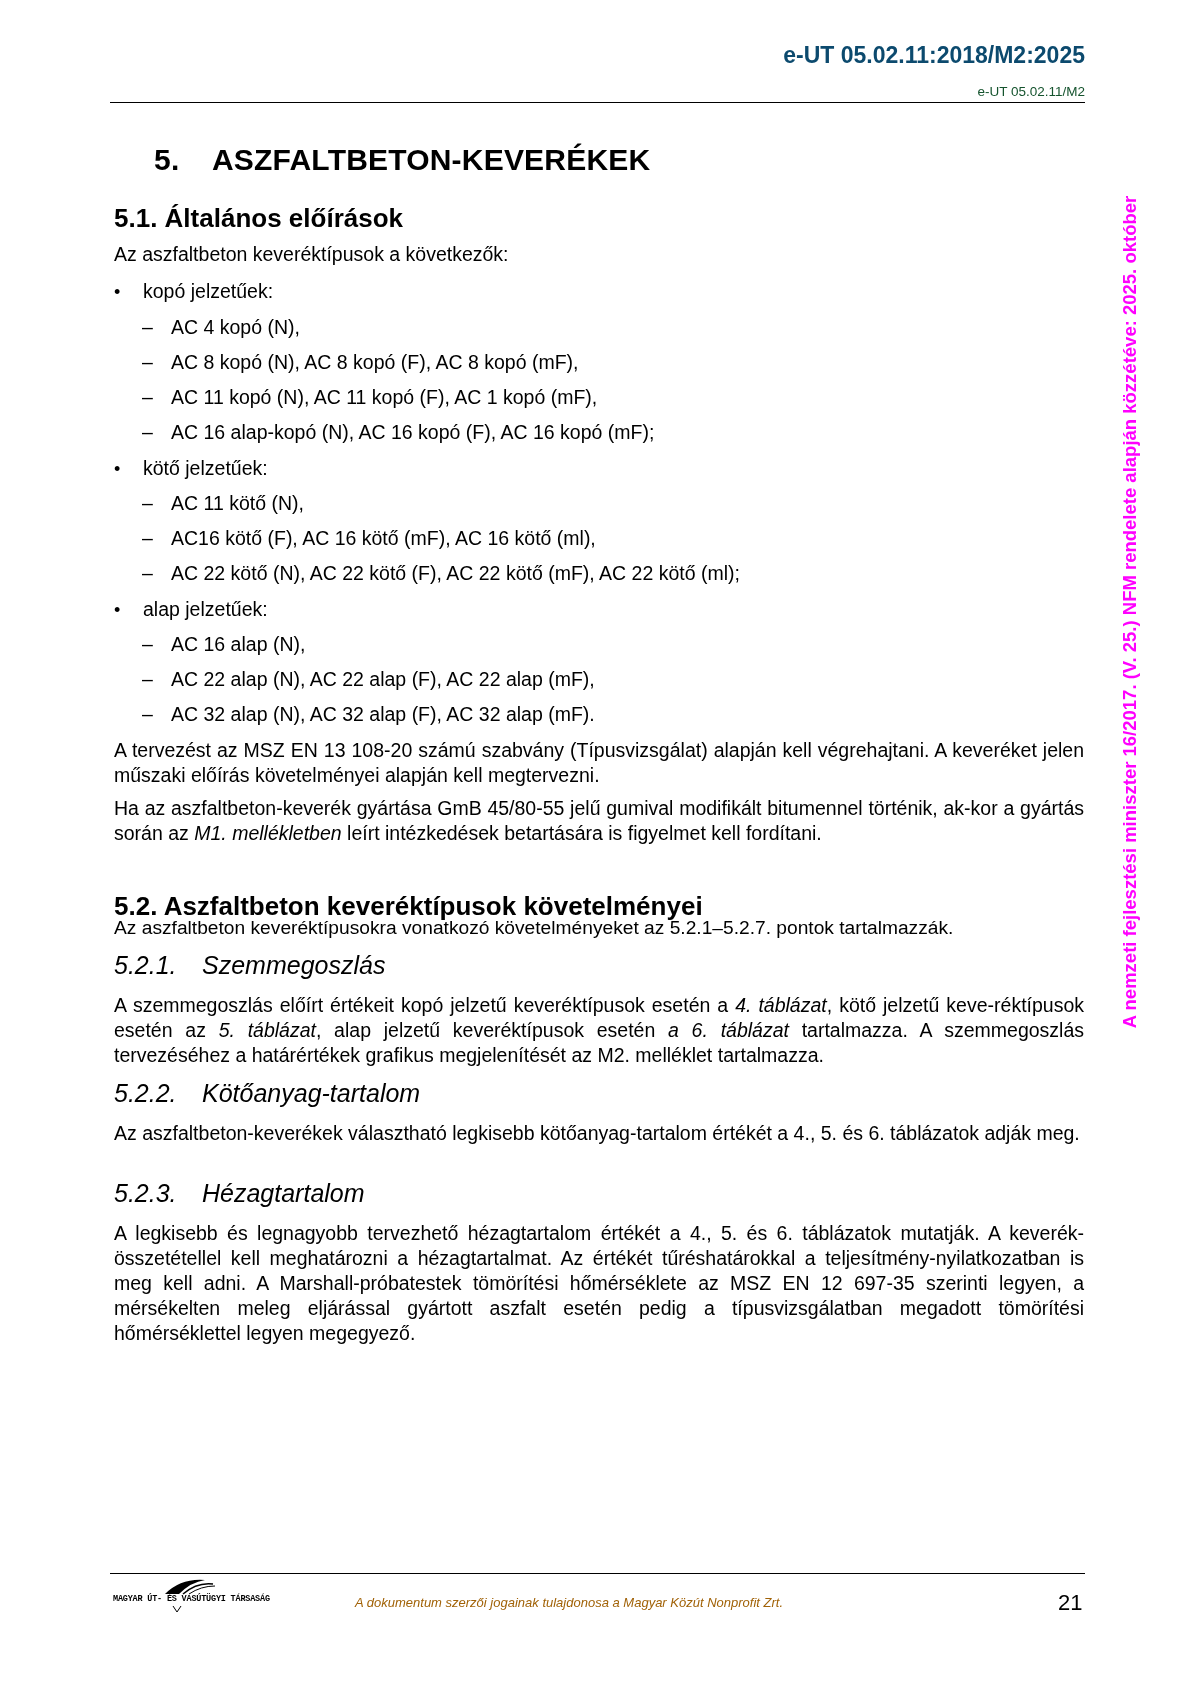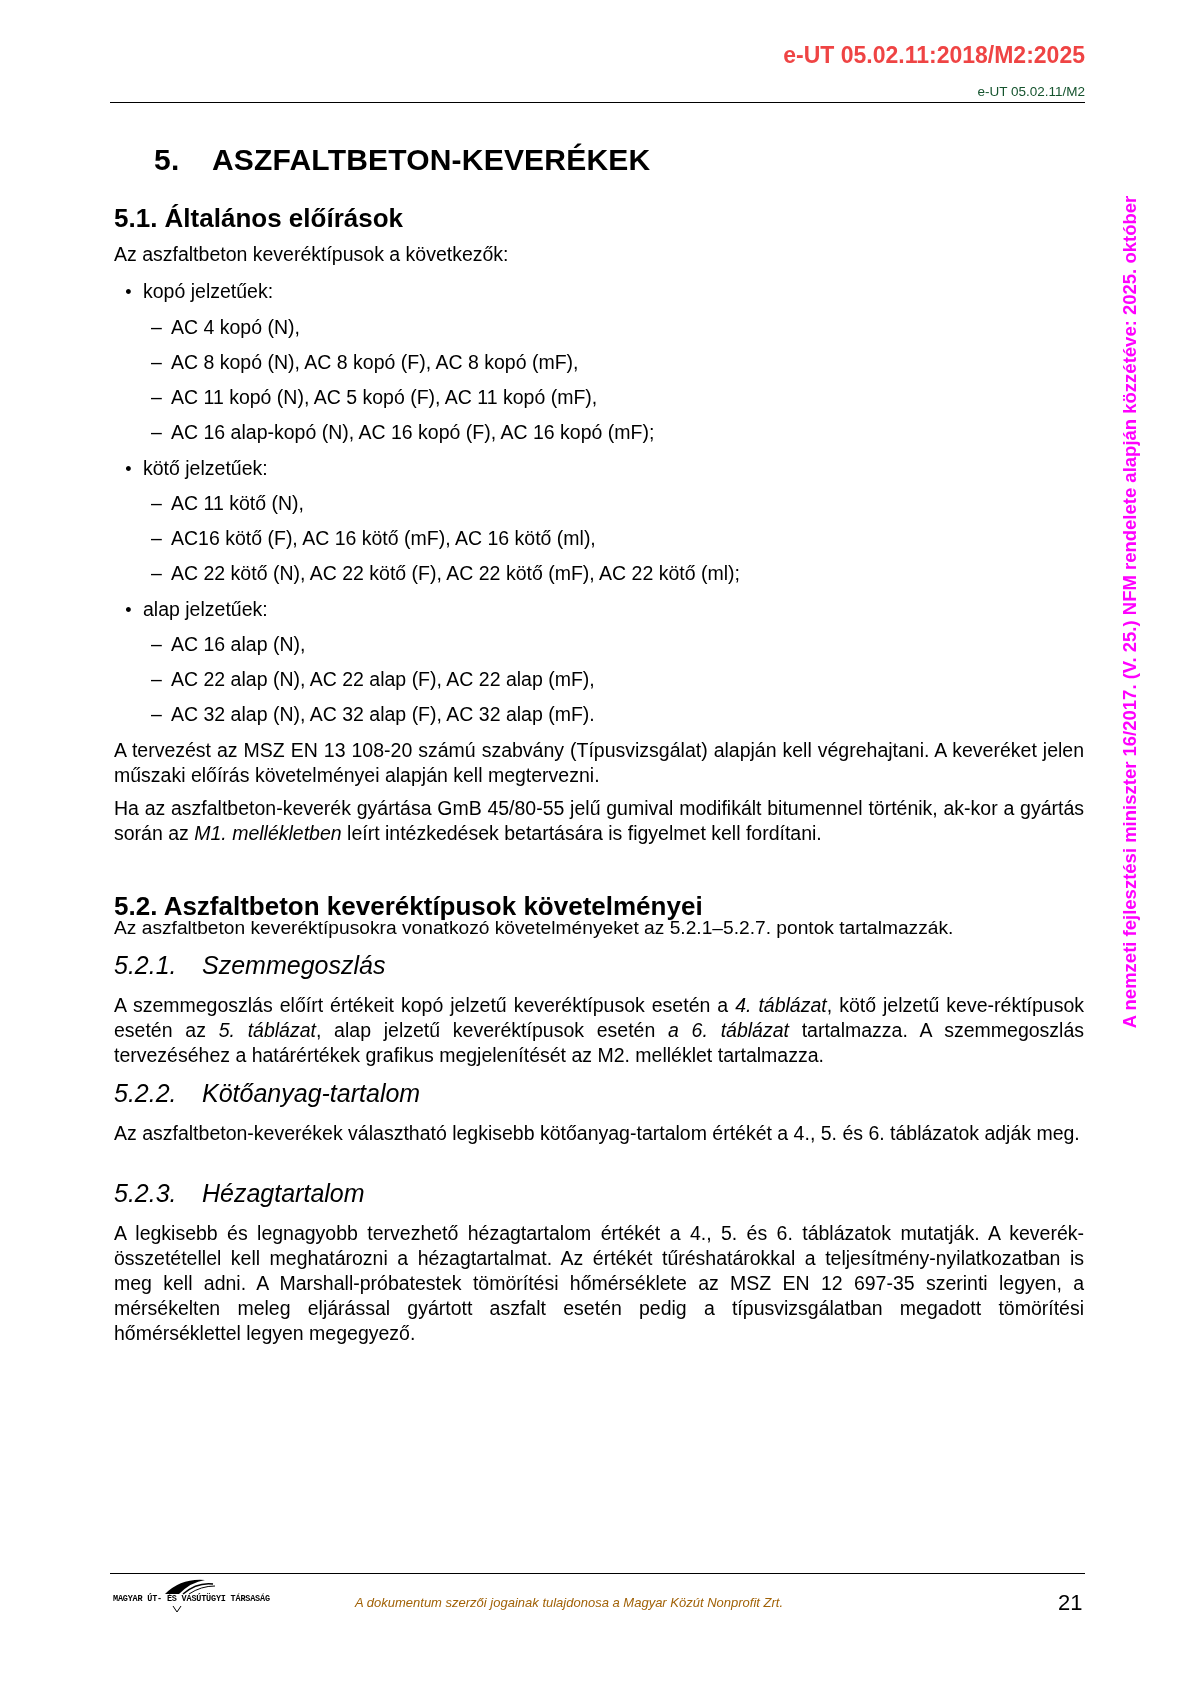--- a/index.html
+++ b/index.html
@@ -1,28 +1,28 @@
 <!DOCTYPE html>
 <html><head>
   <meta charset="utf-8">
   <style>
     html, body { margin: 0; padding: 0; background: #ffffff; }
     body { width: 1190px; height: 1684px; position: relative; overflow: hidden;
            font-family: "Liberation Sans", sans-serif; color: #000; }
     .abs { position: absolute; }
-    #doc-code { right: 105px; top: 42px; font-size: 23px; font-weight: bold; color: #ef4444; white-space: nowrap; }
+    #doc-code { right: 105px; top: 42px; font-size: 23px; font-weight: bold; color: #0c4a6e; white-space: nowrap; }
     #doc-subcode { right: 105px; top: 84px; font-size: 13.5px; color: #14532d; white-space: nowrap; }
     #header-rule { left: 110px; top: 102px; width: 975px; height: 0; border-top: 1.5px solid #000; }
     #h1 { left: 114px; top: 143px; font-size: 30px; font-weight: bold; white-space: nowrap; letter-spacing: 0.2px; margin-left: 40px; }
     #h1 .num { display: inline-block; width: 58px; }
     .h2 { left: 114px; font-size: 26px; font-weight: bold; white-space: nowrap; }
     .h3 { left: 114px; font-size: 25px; font-style: italic; white-space: nowrap; }
     .h3 .num { display: inline-block; width: 88px; }
     .p { left: 114px; width: 970px; font-size: 19.5px; line-height: 25px; text-align: justify; }
-    .line { white-space: nowrap; font-size: 19.5px; text-align: center; }
+    .line { white-space: nowrap; font-size: 19.5px; }
     .bullet { left: 114px; }
     .bullet .mark { display: inline-block; width: 29px; font-size: 18px; }
     .dash { left: 142px; }
     .dash .mark { display: inline-block; width: 29px; }
     #side-note { left: 1130px; top: 612px; transform: translate(-50%, -50%) rotate(-90deg);
                  white-space: nowrap; font-size: 18.5px; font-weight: bold; color: #ff00ff; }
     #footer-rule { left: 110px; top: 1573px; width: 975px; height: 0; border-top: 1.5px solid #000; }
     #footer-logo { left: 113px; top: 1572px; width: 150px; height: 44px; font-family: Liberation Mono, monospace; }
     #footer-logo .org { position: absolute; left: 0; top: 22px; font-size: 8.5px; font-weight: bold; white-space: nowrap; letter-spacing: -0.2px; }
     #footer-copyright { left: 355px; top: 1595px; font-size: 13px; font-style: italic; color: #a16207; white-space: nowrap; }
@@ -43,21 +43,21 @@
 </div>
 
 <div class="abs h2" style="top:203px;">5.1. Általános előírások</div>
 <div class="abs line" style="left:114px; top:243px;">Az aszfaltbeton keveréktípusok a következők:</div>
 
 <div class="abs line bullet" style="top:280px;">
   <span class="mark">•</span><span>kopó jelzetűek:</span>
 </div>
 <div class="abs line dash" style="top:316px;"><span class="mark">–</span><span>AC 4 kopó (N),</span></div>
 <div class="abs line dash" style="top:351px;"><span class="mark">–</span><span>AC 8 kopó (N), AC 8 kopó (F), AC 8 kopó (mF),</span></div>
-<div class="abs line dash" style="top:386px;"><span class="mark">–</span><span>AC 11 kopó (N), AC 5 kopó (F), AC 11 kopó (mF),</span></div>
+<div class="abs line dash" style="top:386px;"><span class="mark">–</span><span>AC 11 kopó (N), AC 11 kopó (F), AC 1 kopó (mF),</span></div>
 <div class="abs line dash" style="top:421px;"><span class="mark">–</span><span>AC 16 alap-kopó (N), AC 16 kopó (F), AC 16 kopó (mF);</span></div>
 
 <div class="abs line bullet" style="top:457px;">
   <span class="mark">•</span><span>kötő jelzetűek:</span>
 </div>
 <div class="abs line dash" style="top:492px;"><span class="mark">–</span><span>AC 11 kötő (N),</span></div>
 <div class="abs line dash" style="top:527px;"><span class="mark">–</span><span>AC16 kötő (F), AC 16 kötő (mF), AC 16 kötő (ml),</span></div>
 <div class="abs line dash" style="top:562px;"><span class="mark">–</span><span>AC 22 kötő (N), AC 22 kötő (F), AC 22 kötő (mF), AC 22 kötő (ml);</span></div>
 
 <div class="abs line bullet" style="top:598px;">

